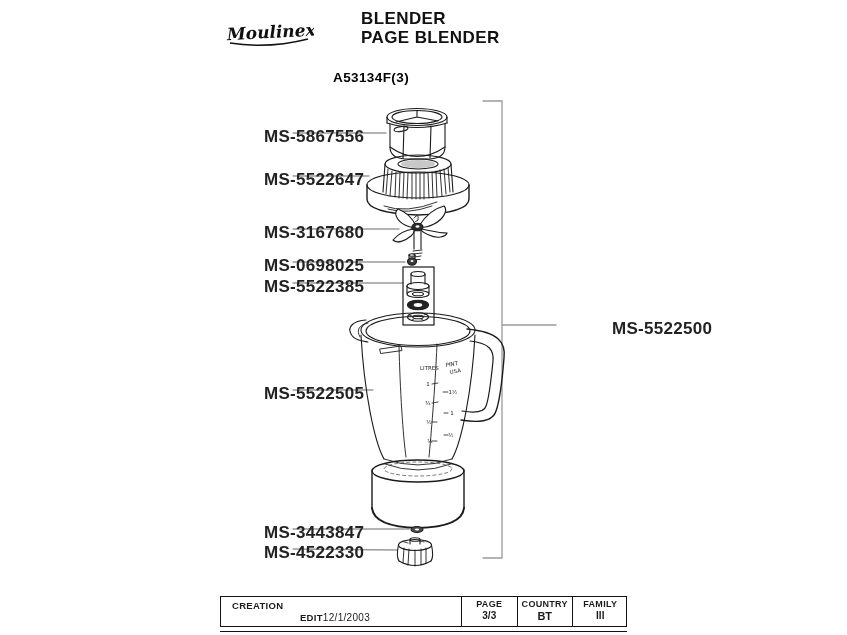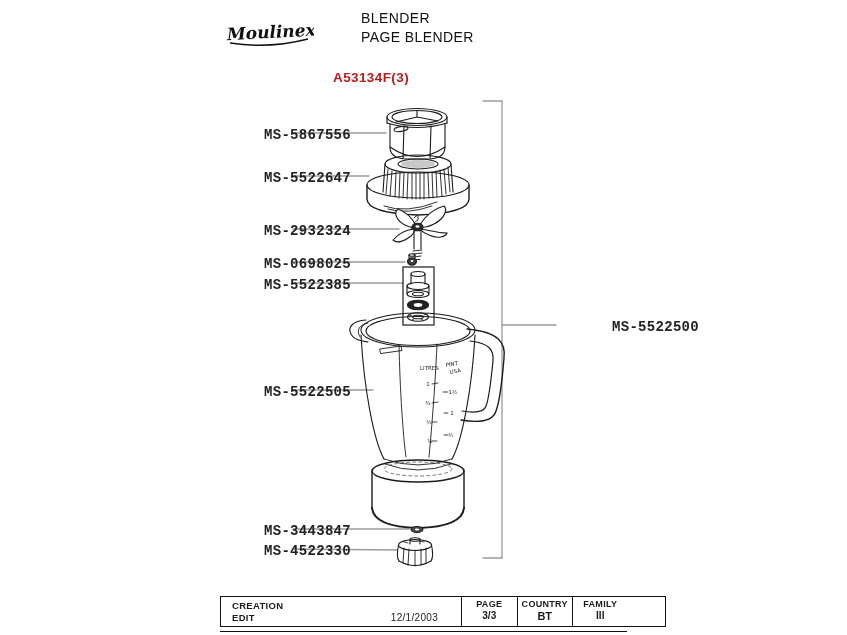--- a/index.html
+++ b/index.html
@@ -1,40 +1,40 @@
 <!DOCTYPE html>
 <html><head>
 <meta charset="utf-8">
 <style>
   html,body{margin:0;padding:0;background:#fff;}
   .page{position:relative;width:847px;height:635px;background:#fff;overflow:hidden;
         font-family:"Liberation Sans",sans-serif;color:#1b1b1b;}
   
   .logo{position:absolute;left:224px;top:16px;width:90px;height:36px;}
-  .title-block{position:absolute;left:361px;top:9px;font-size:14px;font-weight:normal;
+  .title-block{position:absolute;left:361px;top:9px;font-size:17px;font-weight:bold;
                letter-spacing:.4px;line-height:19px;color:#111;}
   .model{position:absolute;left:333px;top:70px;font-size:13.5px;font-weight:bold;
-         letter-spacing:.4px;color:#b91c1c;}
+         letter-spacing:.4px;color:#000000;}
   
   .diagram-svg{position:absolute;left:0;top:0;width:847px;height:635px;}
-  .part-label{position:absolute;font-family:Liberation Mono, monospace;font-size:14px;
+  .part-label{position:absolute;font-family:Liberation Sans, sans-serif;font-size:17px;
               font-weight:bold;color:#222;letter-spacing:.3px;white-space:nowrap;padding-left:40px;}
   
-  .spec-table{position:absolute;left:220px;top:596px;width:446px;height:31px;
+  .spec-table{position:absolute;left:220px;top:596px;width:407px;height:31px;
               border:1.5px solid #111;display:flex;box-sizing:border-box;background:#fff;}
   .spec-table .cell{border-left:1.3px solid #111;display:flex;flex-direction:column;
                     align-items:center;justify-content:flex-start;box-sizing:border-box;}
   .cell-main{flex:0 0 240px;position:relative;}
   .cell-small{flex:0 0 55.5px;padding-top:2px;}
   .cell-label{font-size:9px;font-weight:bold;letter-spacing:.3px;}
   .cell-value{font-size:10px;font-weight:bold;line-height:14px;}
   .cell-value-big{font-size:11px;font-weight:bold;line-height:14px;}
   .creation-label{position:absolute;left:11px;top:3px;font-size:9.5px;font-weight:bold;letter-spacing:.3px;}
   .edit-row{position:absolute;left:11px;right:23px;bottom:3px;display:flex;
-            justify-content:space-between;align-items:flex-end;}
+            justify-content:center;align-items:flex-end;}
   .edit-label{font-size:9.5px;font-weight:bold;letter-spacing:.3px;}
   .edit-date{font-size:10px;font-weight:normal;letter-spacing:.3px;}
   .table-underline{position:absolute;left:220px;top:631px;width:407px;border-top:1.4px solid #111;}
 </style>
 </head>
 <body>
 
 <div class="page">
 
   <svg class="logo" viewBox="0 0 90 36">
@@ -177,21 +177,21 @@
       <text x="429" y="424" text-anchor="middle">½</text>
       <text x="430" y="443" text-anchor="middle">¼</text>
       <text x="453" y="394" text-anchor="middle">1½</text>
       <text x="452" y="415" text-anchor="middle">1</text>
       <text x="451" y="437" text-anchor="middle">½</text>
     </g>
   </svg>
 
   <div class="part-label" style="left:224px;top:127px">MS-5867556</div>
   <div class="part-label" style="left:224px;top:170px">MS-5522647</div>
-  <div class="part-label" style="left:224px;top:223px">MS-2932324</div>
+  <div class="part-label" style="left:224px;top:223px">MS-3167680</div>
   <div class="part-label" style="left:224px;top:256px">MS-0698025</div>
   <div class="part-label" style="left:224px;top:277px">MS-5522385</div>
   <div class="part-label" style="left:224px;top:384px">MS-5522505</div>
   <div class="part-label" style="left:224px;top:523px">MS-3443847</div>
   <div class="part-label" style="left:224px;top:543px">MS-4522330</div>
   <div class="part-label" style="left:572px;top:319px">MS-5522500</div>
 
   <div class="spec-table">
     <div class="cell cell-main" style="border-left:none">
       <div class="creation-label">CREATION</div>

